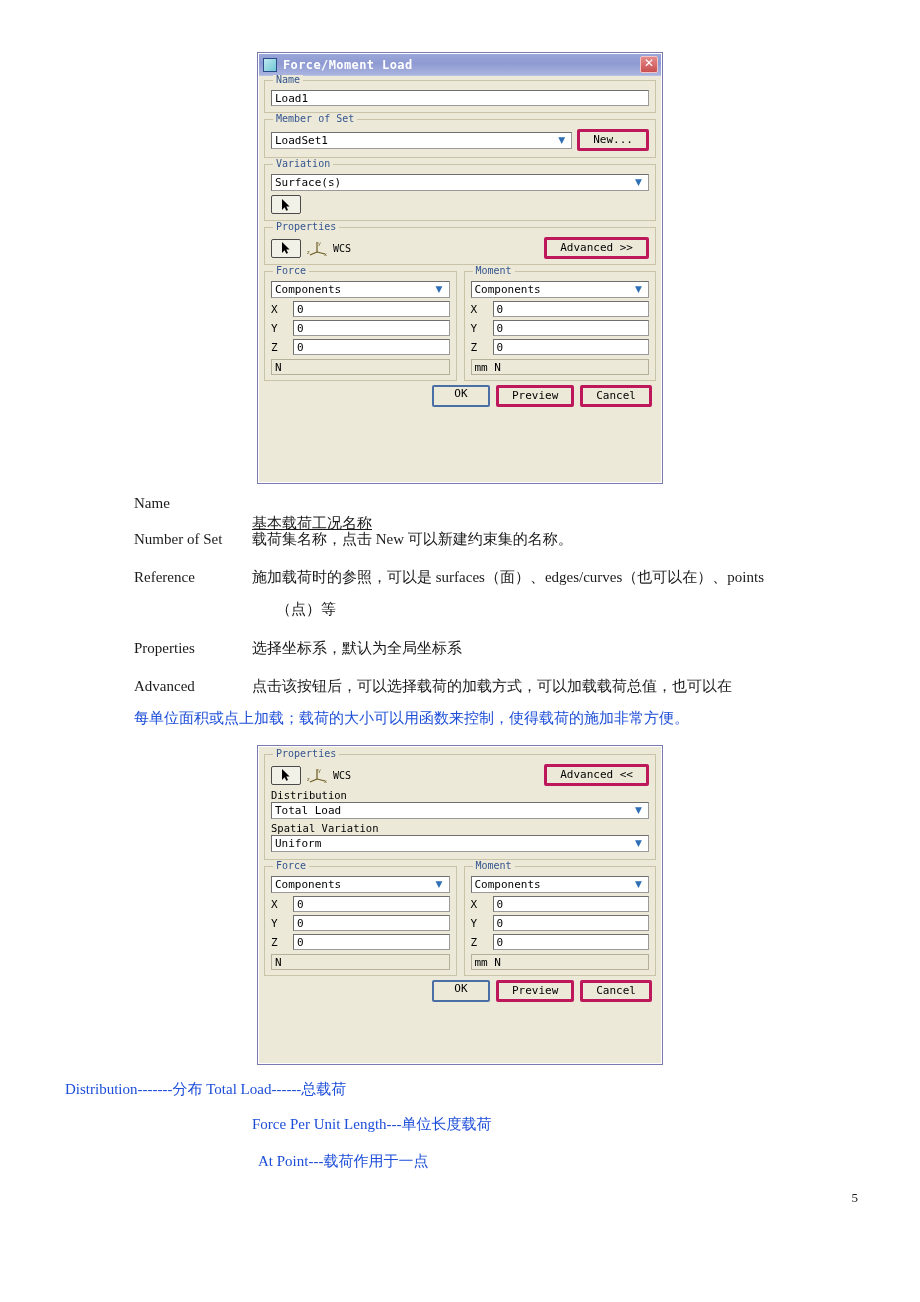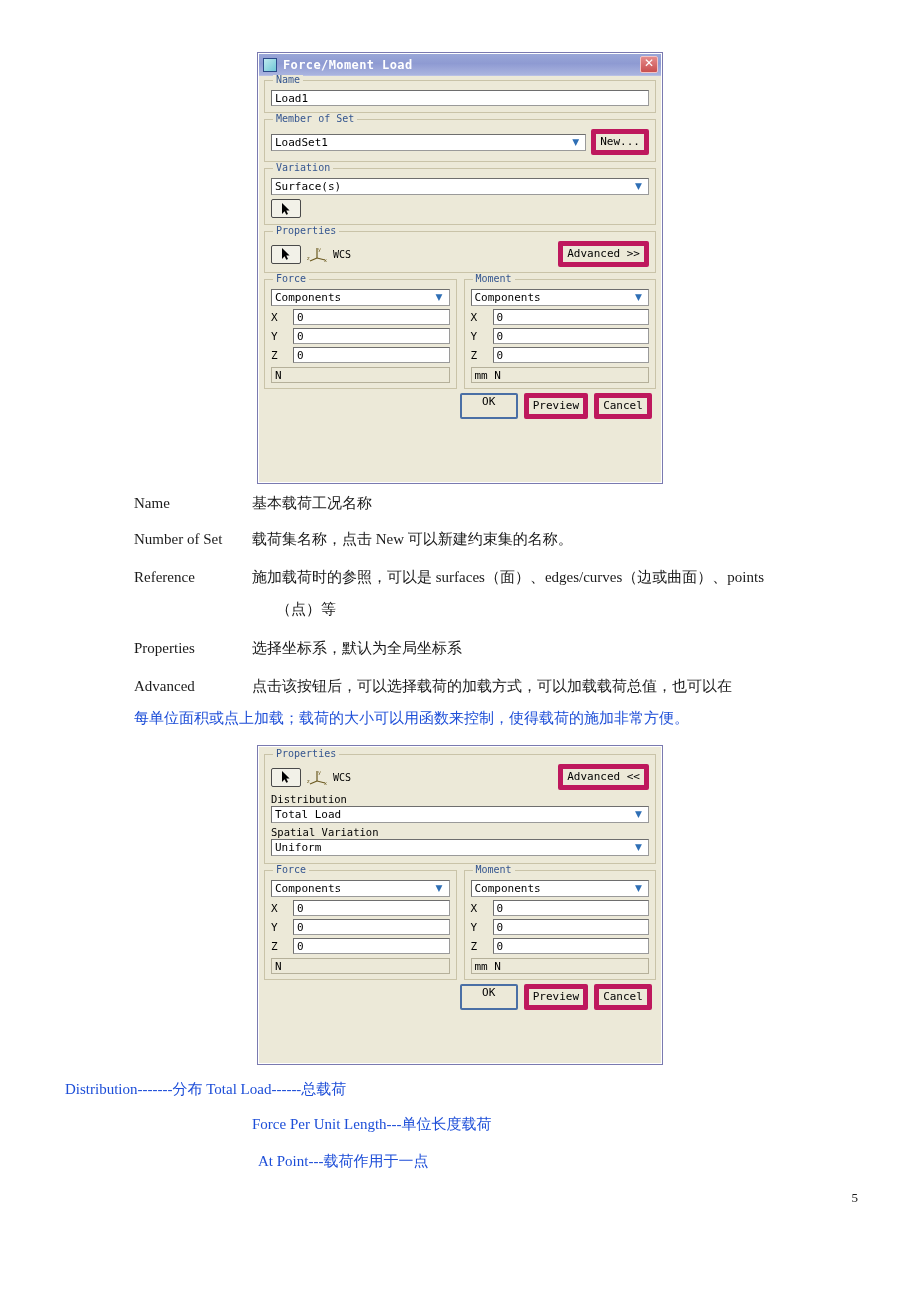--- a/index.html
+++ b/index.html
@@ -140,23 +140,23 @@
     width: 15px; height: 13px;
     color: #2f6fb5;
     font-size: 9px;
     text-align: center;
     line-height: 13px;
     font-family: "DejaVu Sans", sans-serif;
   }
   .btn {
     display: inline-block;
     background: #ece9d8;
-    border: 5px solid #be185d;
+    border: 3px solid #be185d;
     border-radius: 2px;
-    padding: 1px 4px;
+    padding: 1px 13px;
     font-family: "DejaVu Sans Mono", monospace;
     font-size: 11px;
     line-height: 14px;
     text-align: center;
     box-sizing: border-box;
     white-space: nowrap;
   }
   .btn.default {
     border: 2px solid #4a6fa5;
     padding: 0px 6px;
@@ -374,27 +374,27 @@
         <div class="btn default" style="min-width:58px;">OK</div>
         <div class="btn" style="min-width:58px;">Preview</div>
         <div class="btn" style="min-width:58px;">Cancel</div>
       </div>
 
     </div>
   </div>
 </div>
 
 <div class="doc-term" style="left:134px; top:495px;">Name</div>
-<div class="doc-def" style="left:252px; top:494px;">基本载荷工况名称</div>
+<div class="doc-def" style="left:252px; top:514px;text-decoration:underline;">基本载荷工况名称</div>
 
 <div class="doc-term" style="left:134px; top:531px;text-align:right;">Number of Set</div>
 <div class="doc-def" style="left:252px; top:530px;">载荷集名称，点击 New 可以新建约束集的名称。</div>
 
 <div class="doc-term" style="left:134px; top:569px;">Reference</div>
-<div class="doc-def" style="left:252px; top:568px;">施加载荷时的参照，可以是 surfaces（面）、edges/curves（边或曲面）、points</div>
+<div class="doc-def" style="left:252px; top:568px;">施加载荷时的参照，可以是 surfaces（面）、edges/curves（也可以在）、points</div>
 
 <div class="doc-def" style="left:276px; top:600px;">（点）等</div>
 
 <div class="doc-term" style="left:134px; top:640px;">Properties</div>
 <div class="doc-def" style="left:252px; top:639px;">选择坐标系，默认为全局坐标系</div>
 
 <div class="doc-term" style="left:134px; top:678px;">Advanced</div>
 <div class="doc-def" style="left:252px; top:677px;">点击该按钮后，可以选择载荷的加载方式，可以加载载荷总值，也可以在</div>
 
 <div class="doc-line" style="left:134px; top:709px;">每单位面积或点上加载；载荷的大小可以用函数来控制，使得载荷的施加非常方便。</div>

